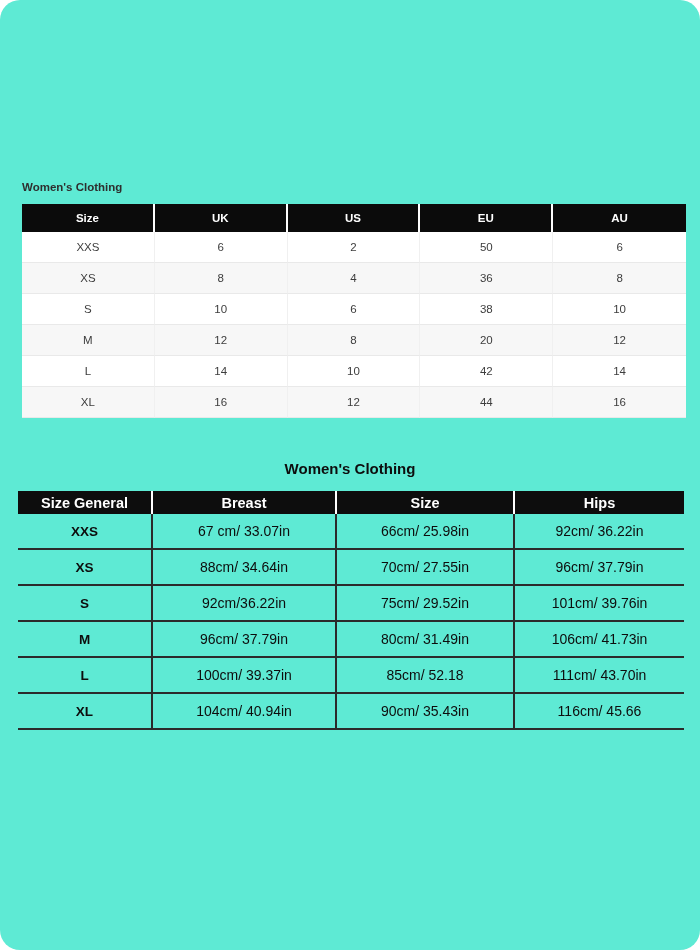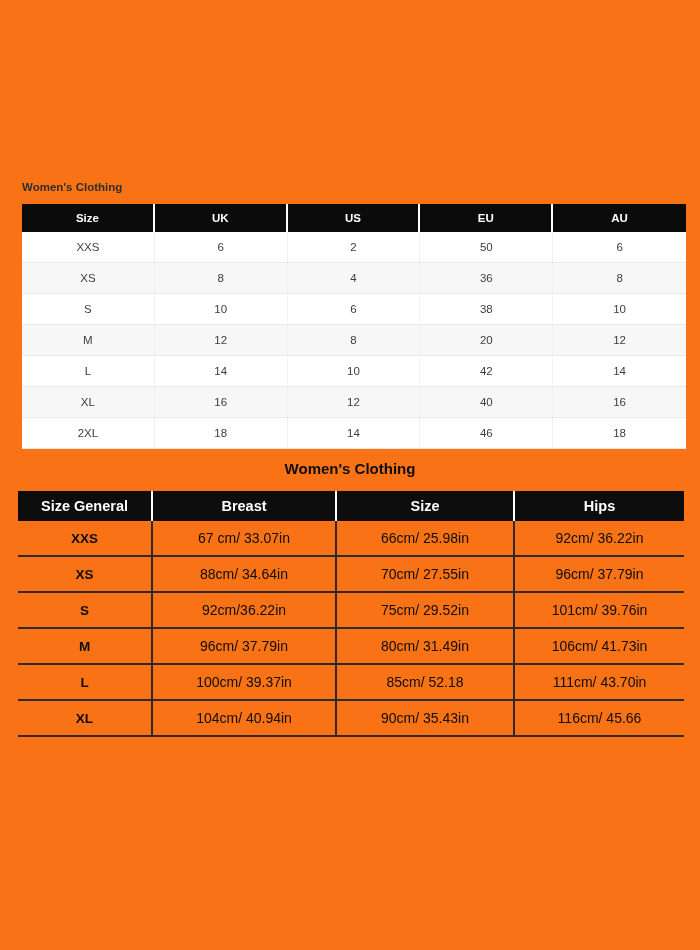--- a/index.html
+++ b/index.html
@@ -1,22 +1,23 @@
 <!DOCTYPE html>
 <html style="--t1-header-bg: #0b0b0b; --t1-header-text: #ffffff; --t1-stripe: #f7f7f7; --t1-row-border: #e9e9e9; --t1-text: #3d3d3d; --t2-header-bg: #0d0d0d; --t2-header-text: #ffffff; --t2-border: #2b2b2b; --t2-text: #0d0d0d;"><head>
 <meta charset="utf-8">
 <style>
   html, body { margin: 0; padding: 0; background: #ffffff; }
   .page {
     position: relative;
     width: 700px;
     height: 950px;
-    background: #f97316;
+    background: #5eead4;
     font-family: "Liberation Sans", sans-serif;
     overflow: hidden;
+    border-radius: 20px;
   }
 
   
   .t1-label {
     position: absolute;
     left: 22px;
     top: 180px;
     font-size: 11.5px;
     font-weight: 700;
     color: #2e2e2e;
@@ -82,21 +83,21 @@
   }
   table.t2 col.c0 { width: 135px; }
   table.t2 col.c1 { width: 184px; }
   table.t2 col.c2 { width: 178px; }
   table.t2 col.c3 { width: 169px; }
   table.t2 th {
     background: var(--t2-header-bg, #0d0d0d);
     color: var(--t2-header-text, #ffffff);
     font-size: 14.5px;
     font-weight: 700;
-    height: 30px;
+    height: 23px;
     text-align: center;
     padding: 0;
   }
   table.t2 th:not(:last-child) { border-right: 2px solid #ffffff; }
   table.t2 td {
     height: 34px;
     font-size: 14px;
     color: var(--t2-text, #0d0d0d);
     text-align: center;
     padding: 0;
@@ -156,29 +157,22 @@
               <td>L</td>
               <td>14</td>
               <td>10</td>
               <td>42</td>
               <td>14</td>
             </tr>
             <tr>
               <td>XL</td>
               <td>16</td>
               <td>12</td>
-              <td>40</td>
+              <td>44</td>
               <td>16</td>
-            </tr>
-            <tr>
-              <td>2XL</td>
-              <td>18</td>
-              <td>14</td>
-              <td>46</td>
-              <td>18</td>
             </tr>
           </tbody>
       </table>
     </div>
   </div>
 
   <div class="section">
     <div class="t2-title">Women's Clothing</div>
     <div class="t2-wrap">
       <table class="t2">

